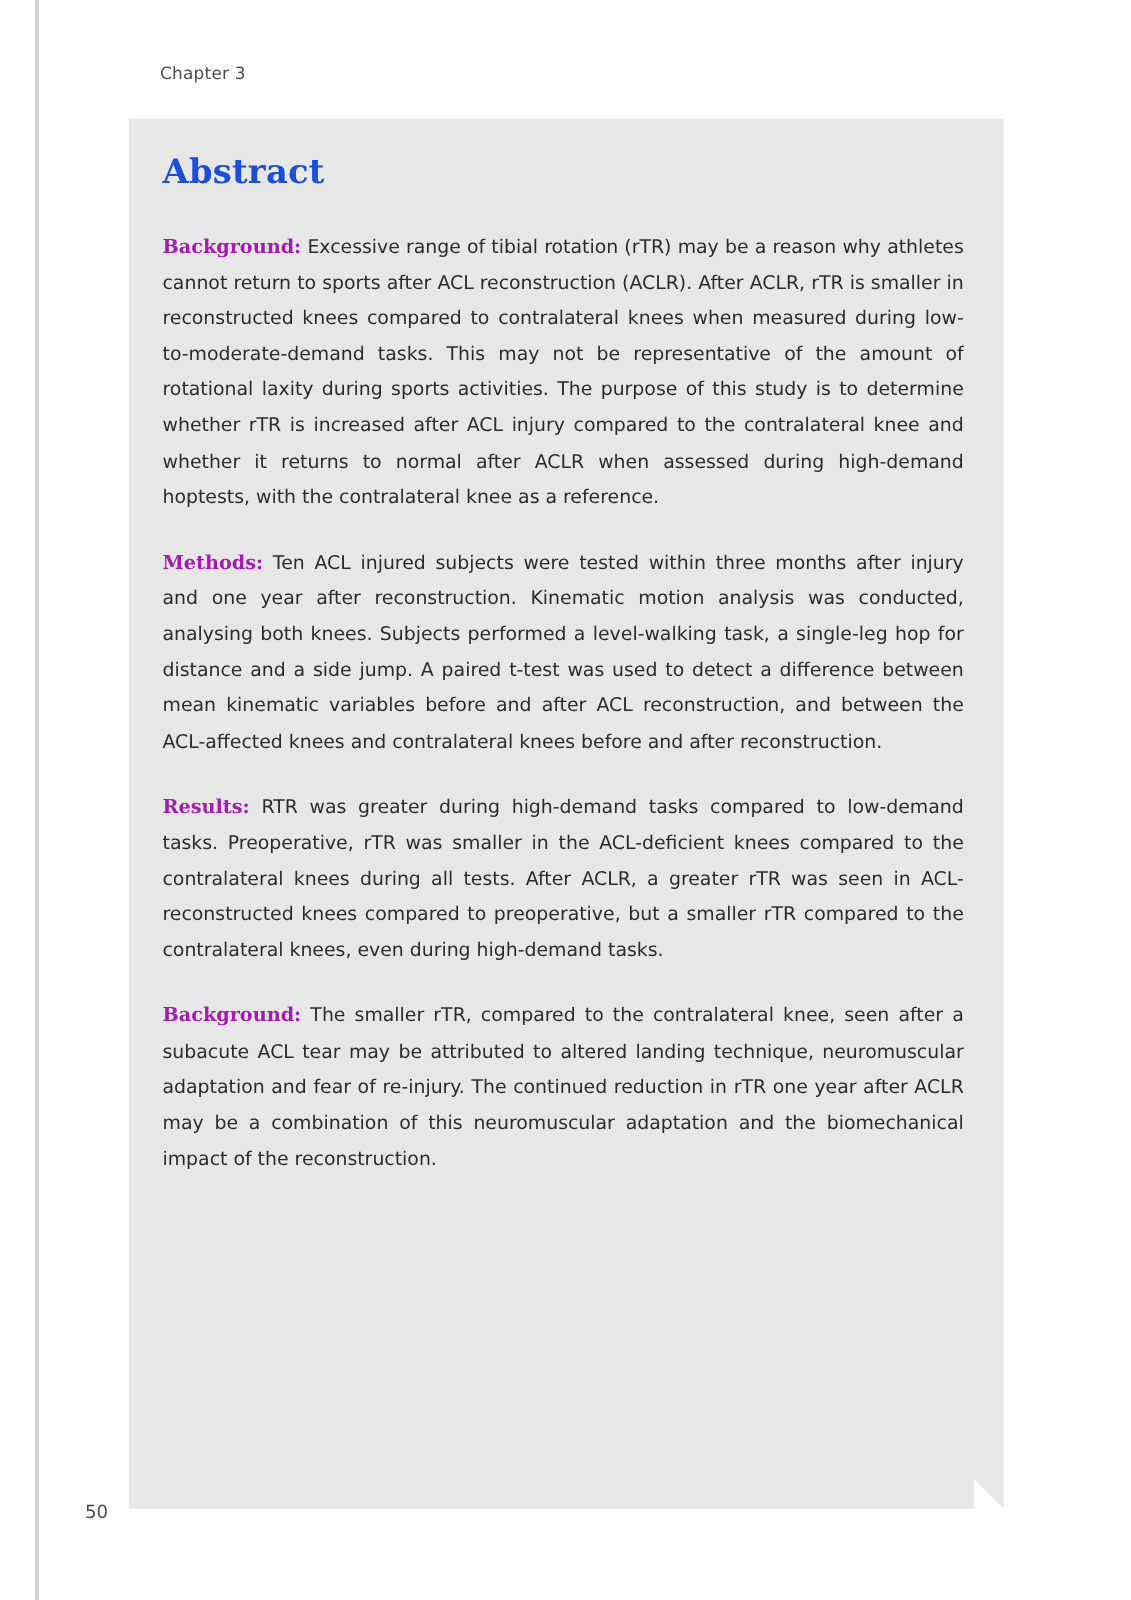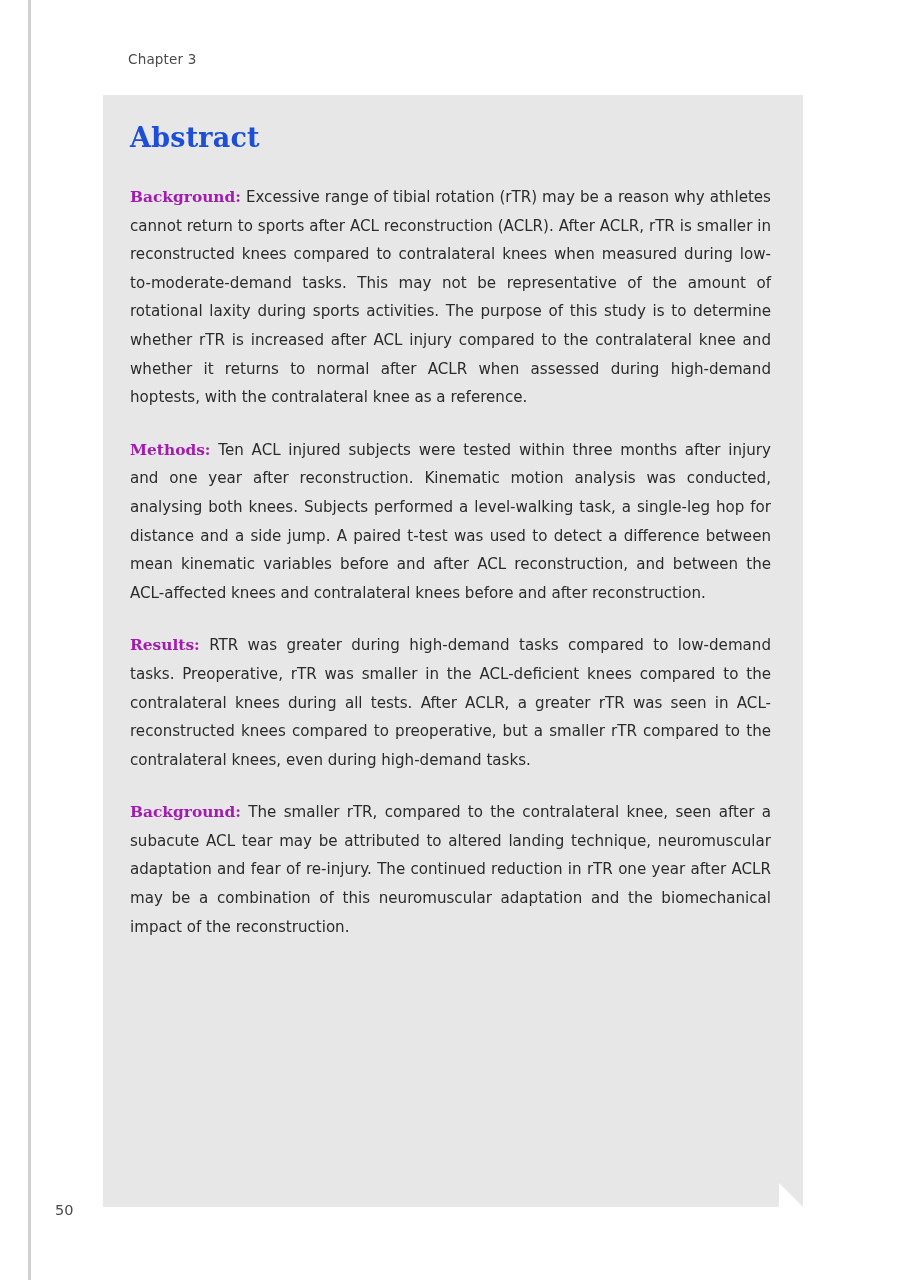--- a/index.html
+++ b/index.html
@@ -32,21 +32,21 @@
     position: absolute;
     left: 128px;
     top: 51px;
     font-size: 13.5px;
     color: #4a4a4a;
     letter-spacing: 0.2px;
     font-family: "DejaVu Sans", sans-serif;
   }
   .page-number {
     position: absolute;
-    left: 55px;
+    left: 68px;
     top: 1202px;
     font-size: 14.5px;
     color: #4a4a4a;
   }
   .abstract-box {
     position: absolute;
     left: 103px;
     top: 95px;
     width: 700px;
     height: 1112px;

